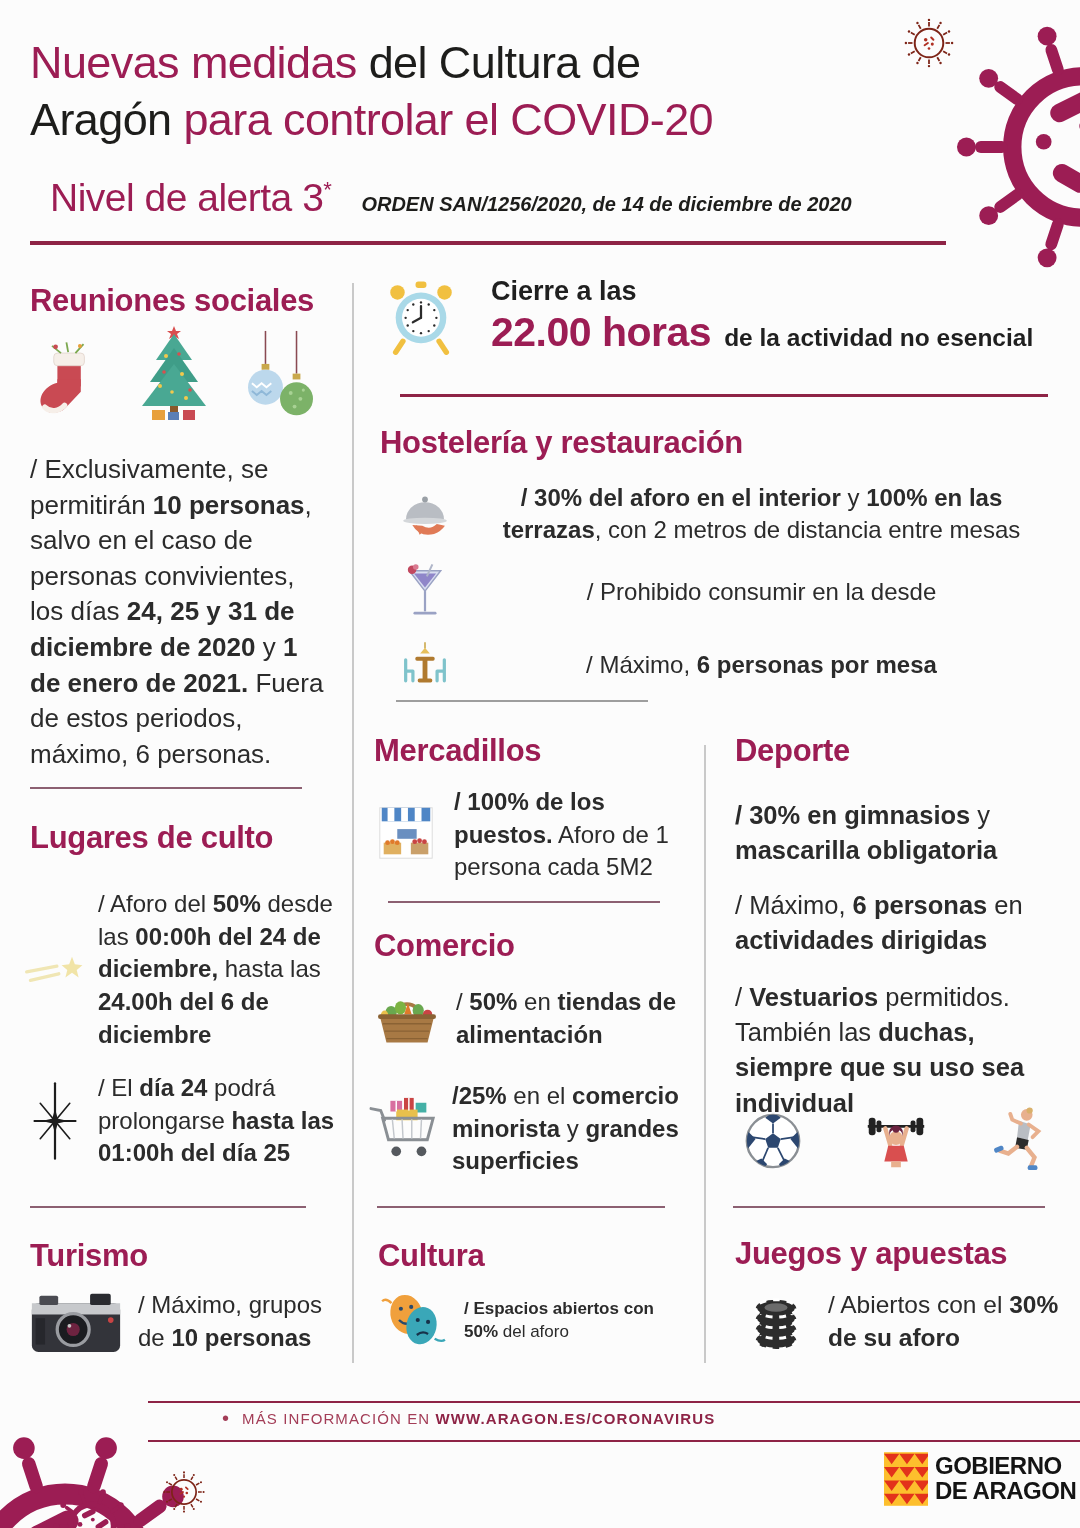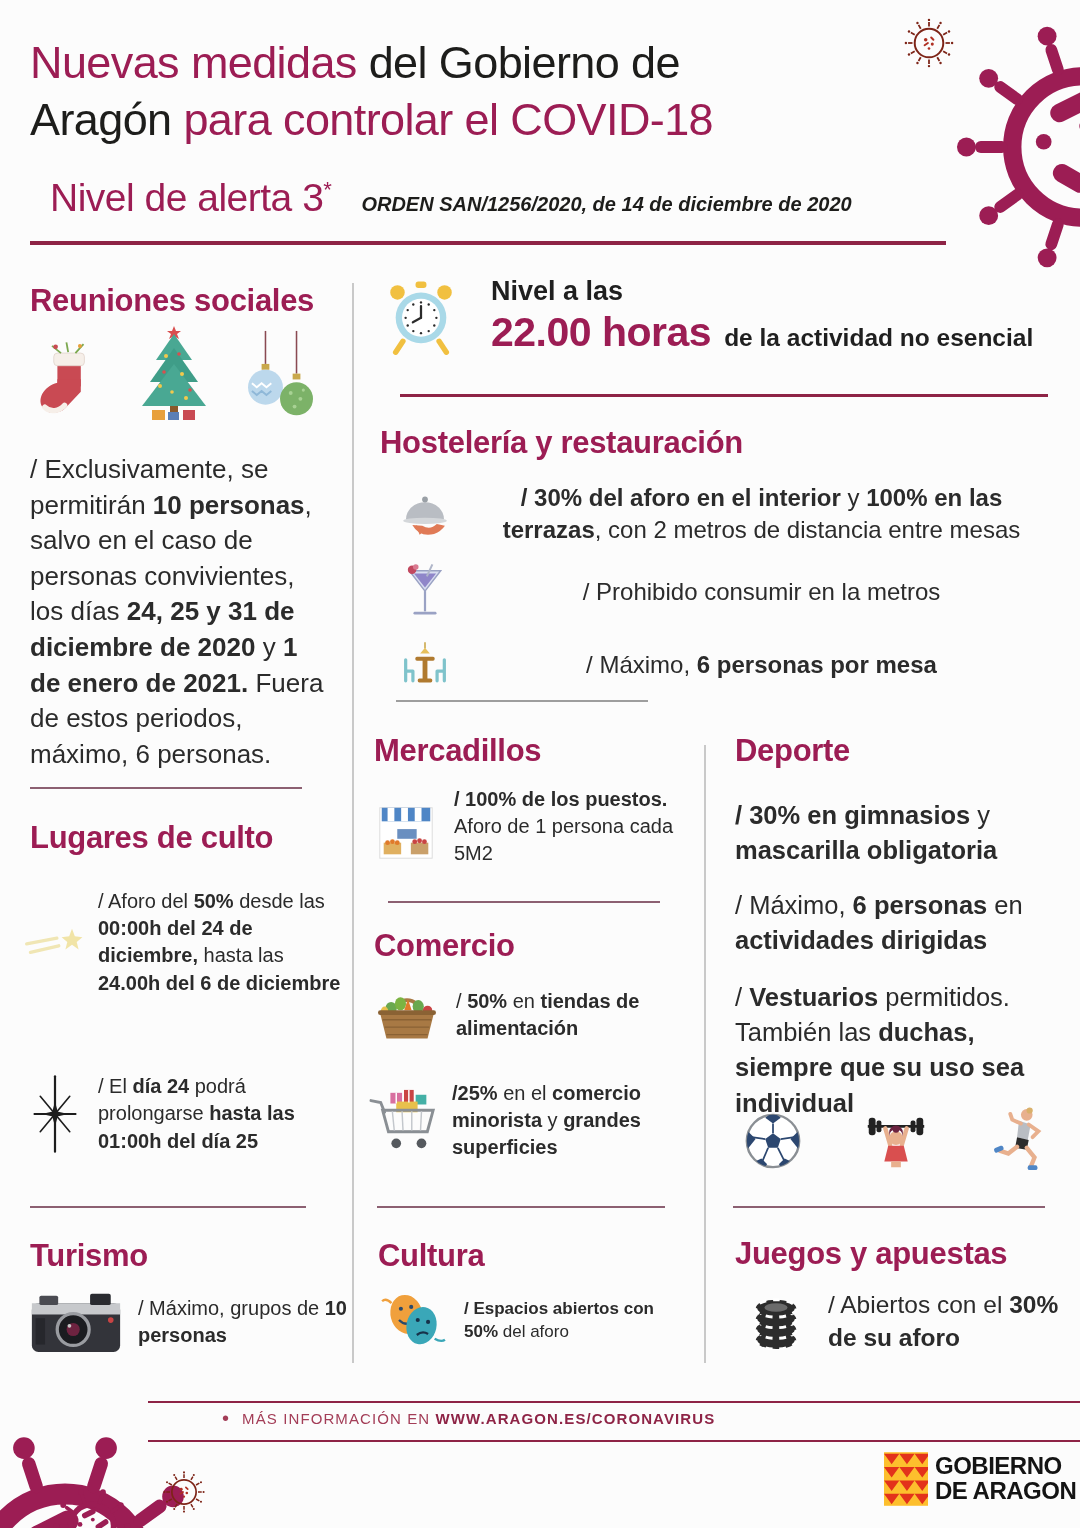--- a/index.html
+++ b/index.html
@@ -31,21 +31,21 @@
 
   
   .closure{left:383px;top:276px;display:flex;gap:32px;align-items:flex-start;}
   .closure-text .l1{font-size:27px;font-weight:700;color:#1f1f1f;margin:0 0 2px 0;}
   .closure-line2{display:flex;align-items:baseline;gap:13px;}
   .closure-time{font-size:41px;font-weight:700;color:#9c1d54;letter-spacing:-0.5px;}
   .closure-detail{font-size:24.5px;font-weight:700;color:#1f1f1f;}
 
   
   .item{display:flex;align-items:center;}
-  .item .itext{font-size:20px;line-height:1.36;}
+  .item .itext{font-size:24px;line-height:1.36;}
   .icon-col{flex:0 0 auto;display:flex;justify-content:center;}
 
   
   .reuniones-h{left:30px;top:283px;}
   .xmas-row{left:34px;top:326px;display:flex;gap:18px;align-items:flex-end;}
   .reuniones-body{left:30px;top:452px;width:304px;font-size:26px;line-height:1.37;}
   .rule-a{left:30px;top:787px;width:272px;}
   .culto-h{left:30px;top:820px;}
   .culto-i1{left:20px;top:888px;width:322px;gap:8px;}
   .culto-i2{left:20px;top:1072px;width:322px;gap:8px;}
@@ -461,22 +461,22 @@
         <rect width="46" height="56" fill="#fdbf2d"></rect>
         <path d="M0,1.5 L8,12.5 L16,1.5 L24,12.5 L32,1.5 L40,12.5 L46,4.2 L46,1.5 Z" fill="#e3321b"></path>
         <path d="M0,15.5 L8,26.5 L16,15.5 L24,26.5 L32,15.5 L40,26.5 L46,18.2 L46,15.5 Z" fill="#e3321b"></path>
         <path d="M0,29.5 L8,40.5 L16,29.5 L24,40.5 L32,29.5 L40,40.5 L46,32.2 L46,29.5 Z" fill="#e3321b"></path>
         <path d="M0,43.5 L8,54.5 L16,43.5 L24,54.5 L32,43.5 L40,54.5 L46,46.2 L46,43.5 Z" fill="#e3321b"></path>
       </symbol>
     </defs>
   </svg>
 
   <div class="abs title">
-    <div><span class="b">Nuevas medidas </span><span>del Gobierno de</span></div>
-    <div><span>Aragón </span><span class="b">para controlar el COVID-18</span></div>
+    <div><span class="b">Nuevas medidas </span><span>del Cultura de</span></div>
+    <div><span>Aragón </span><span class="b">para controlar el COVID-20</span></div>
   </div>
 
   <div class="abs subtitle">
     <span class="alert"><span>Nivel de alerta 3</span><sup>*</sup></span>
     <span class="order">ORDEN SAN/1256/2020, de 14 de diciembre de 2020</span>
   </div>
 
   <div class="abs title-rule"></div>
 
   <svg class="abs" style="left:896px;top:10px" width="66" height="66">
@@ -538,21 +538,21 @@
         </svg>
     </span>
     <p class="rt itext" style="flex:1"><span>/ Máximo, grupos de </span><span class="b">10 personas</span></p>
   </div>
 
   <div class="abs closure">
     <svg width="76" height="80">
         <use href="#sym-clock"></use>
       </svg>
     <div class="closure-text">
-      <p class="l1">Nivel a las</p>
+      <p class="l1">Cierre a las</p>
       <div class="closure-line2">
         <span class="closure-time">22.00 horas</span>
         <span class="closure-detail">de la actividad no esencial</span>
       </div>
     </div>
   </div>
 
   <div class="abs drkrule rule-c"></div>
 
   <h2 class="abs sec-h host-h">Hostelería y restauración</h2>
@@ -565,21 +565,21 @@
           </svg>
       </span>
       <p class="rt itext"><span class="b">/ 30% del aforo en el interior</span><span> y </span><span class="b">100% en las terrazas</span><span>, con 2 metros de distancia entre mesas</span></p>
     </div>
     <div class="host-row">
       <span class="icon-col" style="width:58px">
         <svg width="48" height="62">
             <use href="#sym-cocktail"></use>
           </svg>
       </span>
-      <p class="rt itext"><span>/ Prohibido consumir en la metros</span></p>
+      <p class="rt itext"><span>/ Prohibido consumir en la desde</span></p>
     </div>
     <div class="host-row">
       <span class="icon-col" style="width:58px">
         <svg width="66" height="57">
             <use href="#sym-table"></use>
           </svg>
       </span>
       <p class="rt itext"><span>/  Máximo, </span><span class="b">6 personas por mesa</span></p>
     </div>
   </div>

